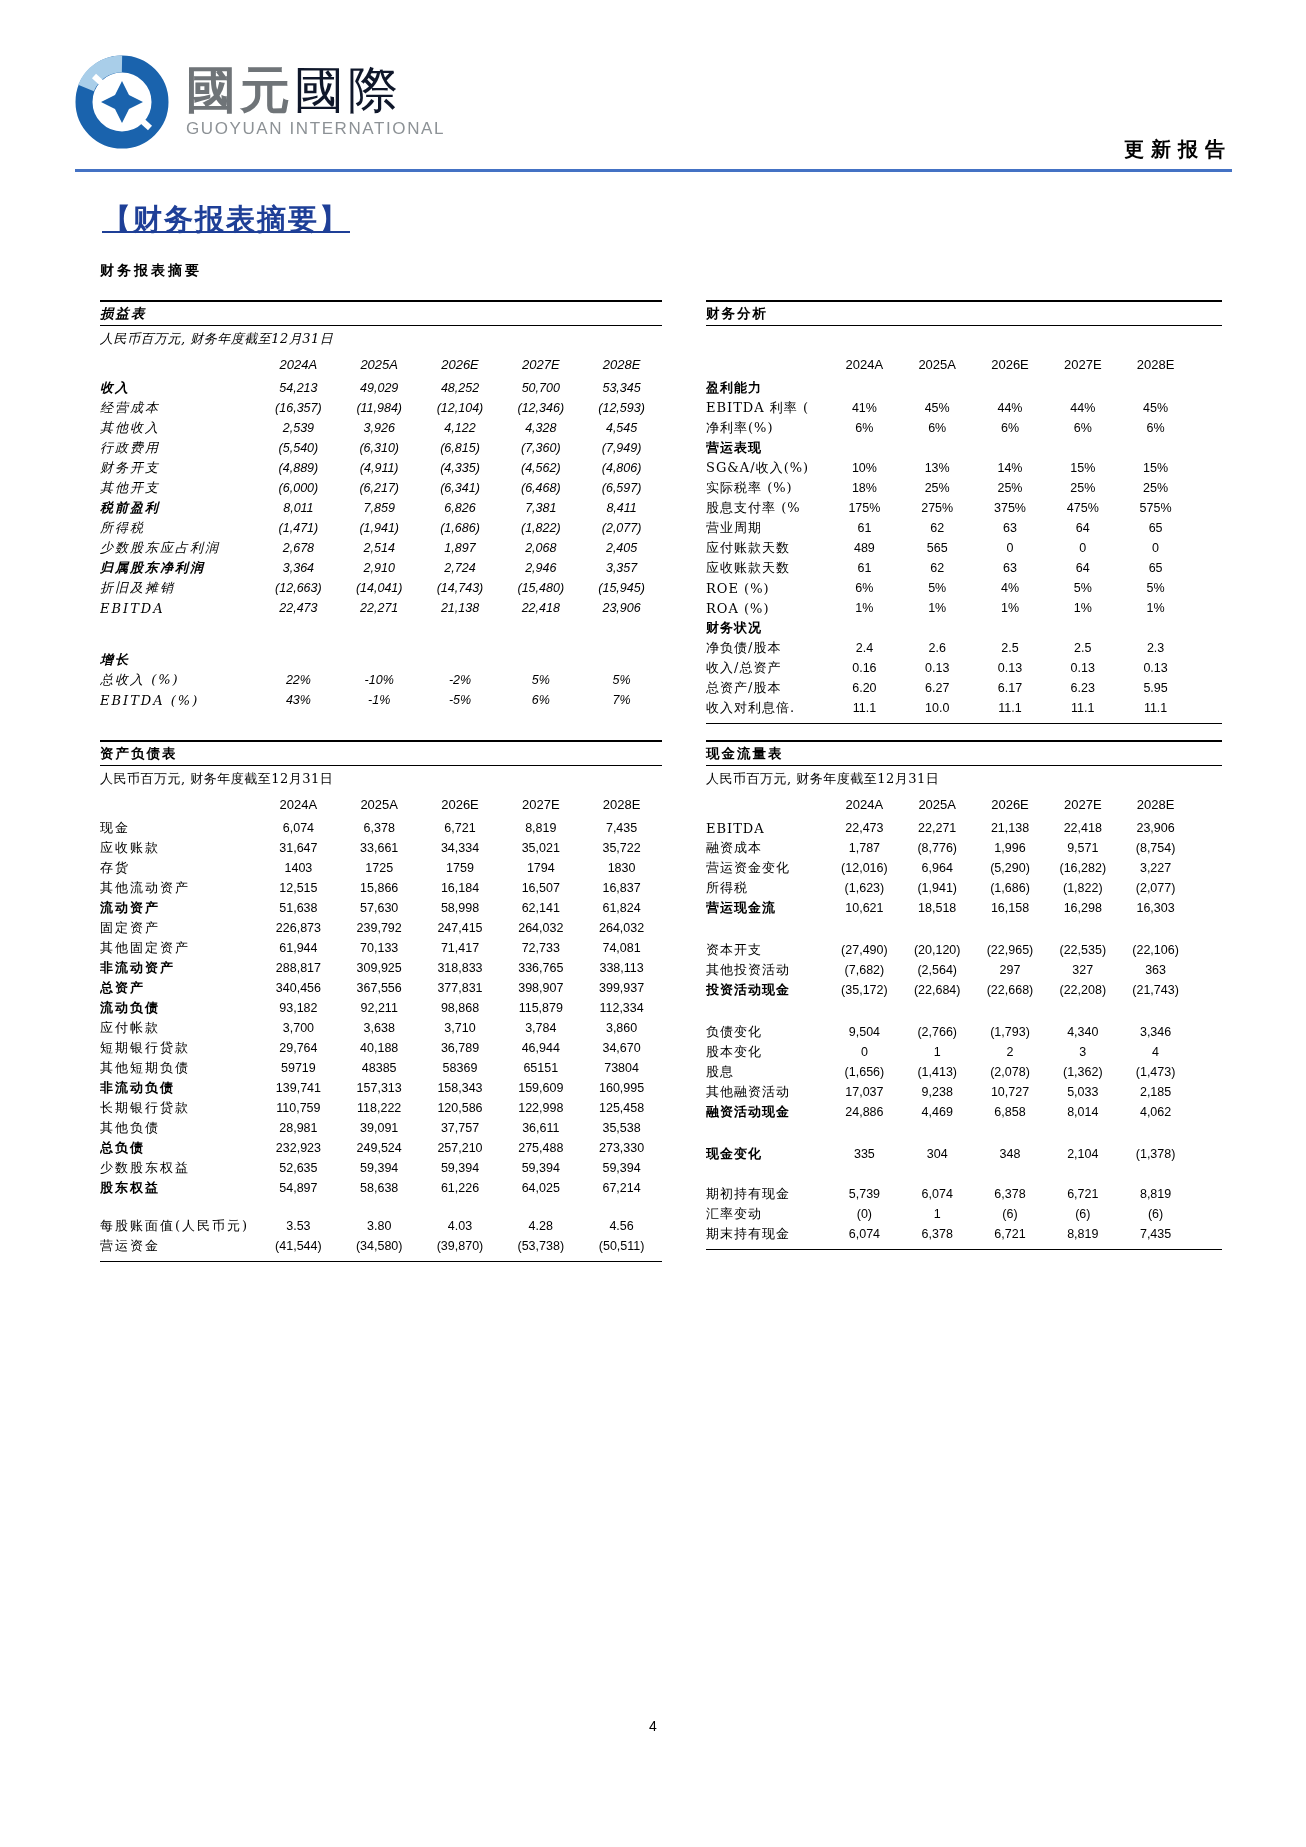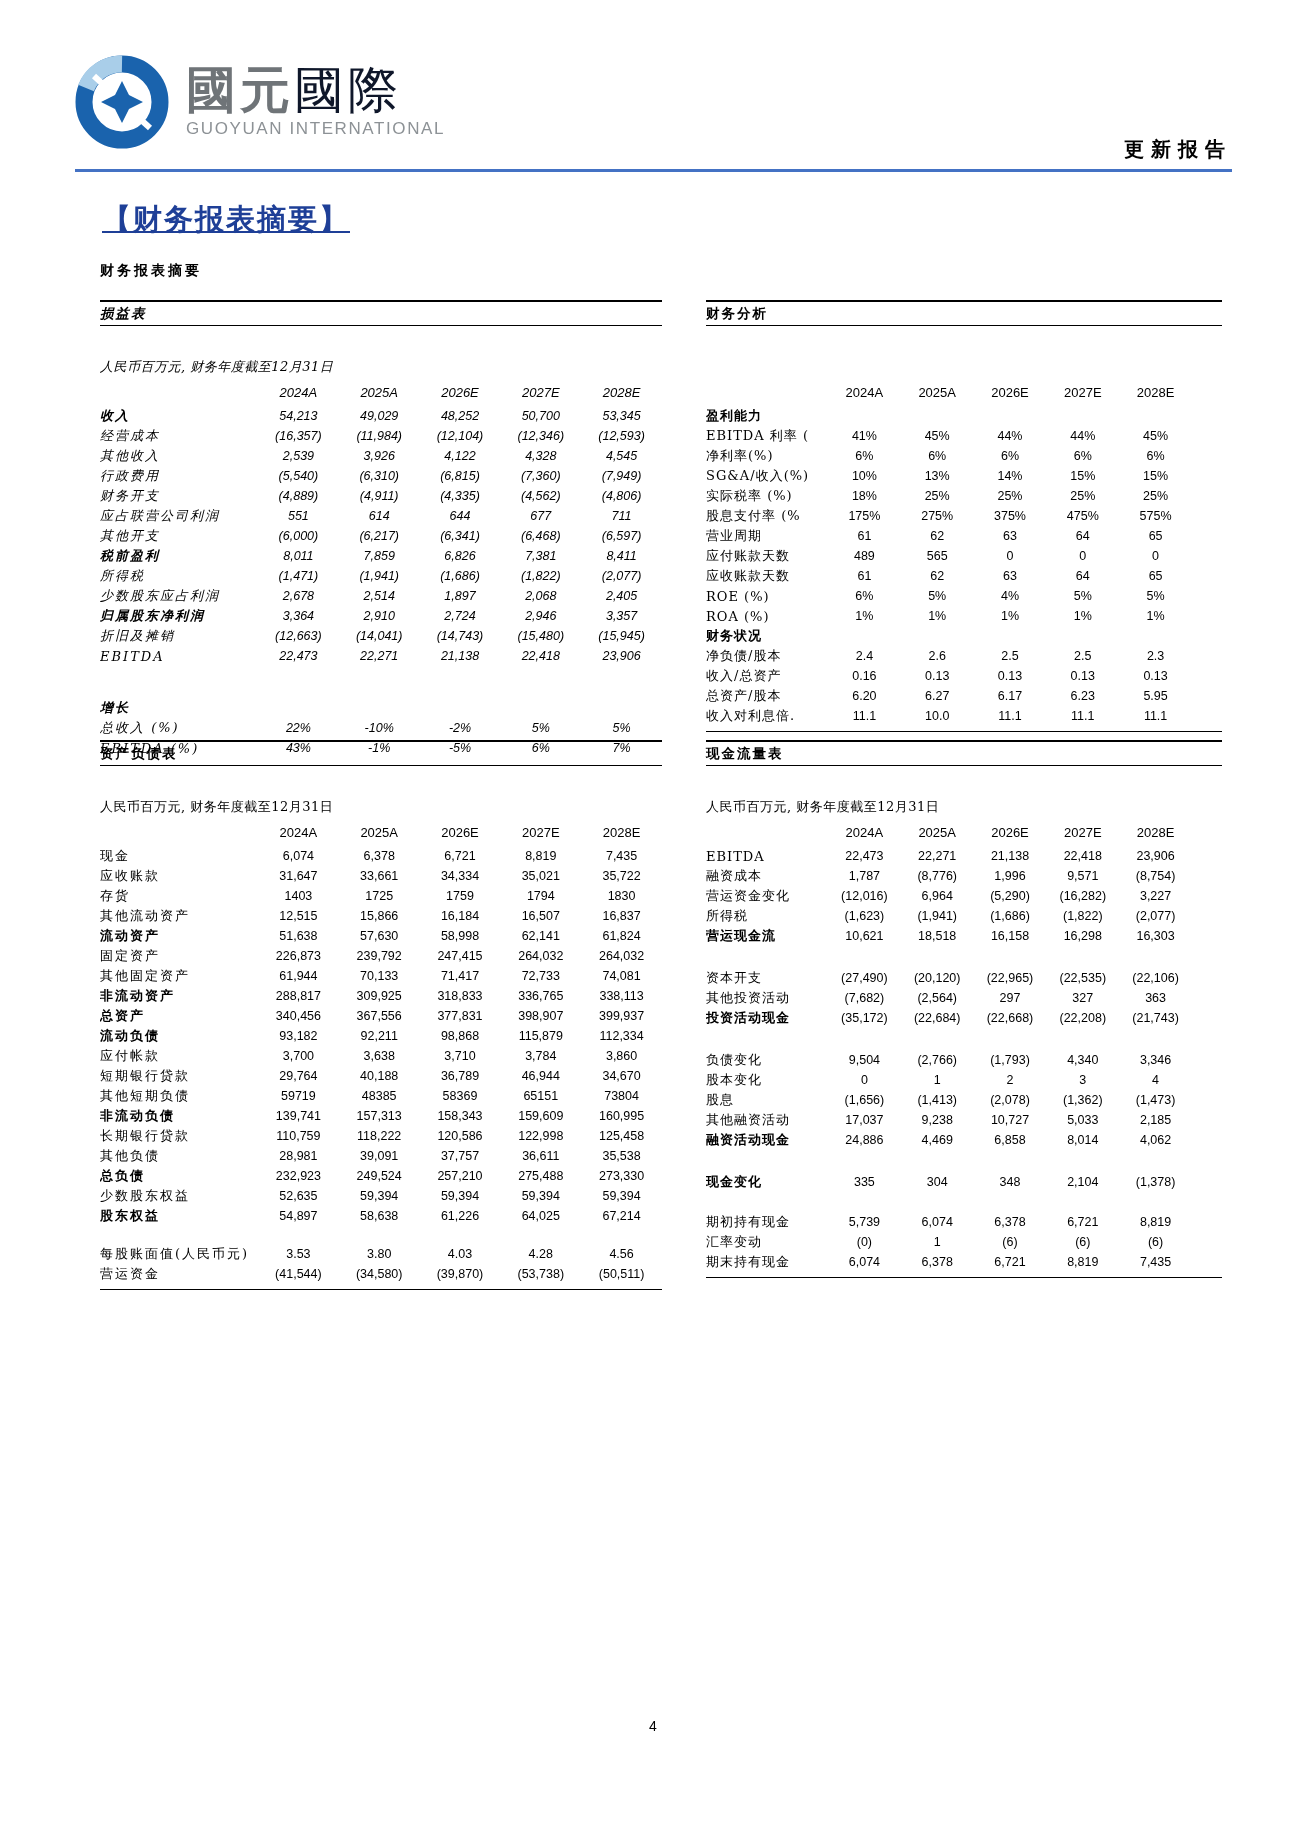--- a/index.html
+++ b/index.html
@@ -28,21 +28,21 @@
   .tbl{position:absolute;}
   .pos-is{left:100px;top:300px;width:562px;font-style:italic;}
   .pos-fa{left:706px;top:300px;width:516px;}
   .pos-bs{left:100px;top:740px;width:562px;}
   .pos-cf{left:706px;top:740px;width:516px;}
   .pos-fa::after,.pos-bs::after,.pos-cf::after{content:"";display:block;border-top:1px solid #000;margin-top:5px;}
 
   .t-title{height:23px;border-top:2px solid #000;border-bottom:1px solid #000;display:flex;align-items:center;
            font-family:"DejaVu Serif",serif;font-weight:700;font-size:13.5px;letter-spacing:2px;}
   .t-unit,.t-gap{height:25px;display:flex;align-items:center;font-family:"DejaVu Serif",serif;
-                 font-size:13px;letter-spacing:.5px;white-space:nowrap;margin-top:28px;}
+                 font-size:13px;letter-spacing:.5px;white-space:nowrap;}
   .trow{display:flex;align-items:center;height:20px;}
   .t-head{height:27px;}
   .t-head .val{font-size:13px;}
   .lbl{flex:0 0 158px;font-family:"DejaVu Serif",serif;font-size:13px;letter-spacing:2px;
        white-space:nowrap;overflow:hidden;}
   .pos-fa .lbl,.pos-cf .lbl{flex:0 0 122px;letter-spacing:1px;}
   .pos-fa .trow,.pos-cf .trow{padding-right:30px;}
   .val{flex:1;text-align:center;font-size:12.5px;font-family:"Liberation Sans",sans-serif;}
   .trow.b .lbl,.trow.sec .lbl{font-weight:700;}
   .t-sp{height:20px;}
@@ -119,28 +119,20 @@
       </div>
       <div class="trow">
         <div class="lbl">财务开支</div>
         <div class="val">(4,889)</div>
         <div class="val">(4,911)</div>
         <div class="val">(4,335)</div>
         <div class="val">(4,562)</div>
         <div class="val">(4,806)</div>
       </div>
       <div class="trow">
-        <div class="lbl">应占联营公司利润</div>
-        <div class="val">551</div>
-        <div class="val">614</div>
-        <div class="val">644</div>
-        <div class="val">677</div>
-        <div class="val">711</div>
-      </div>
-      <div class="trow">
         <div class="lbl">其他开支</div>
         <div class="val">(6,000)</div>
         <div class="val">(6,217)</div>
         <div class="val">(6,341)</div>
         <div class="val">(6,468)</div>
         <div class="val">(6,597)</div>
       </div>
       <div class="trow b">
         <div class="lbl">税前盈利</div>
         <div class="val">8,011</div>
@@ -233,20 +225,23 @@
         <div class="val">45%</div>
       </div>
       <div class="trow">
         <div class="lbl">净利率(%)</div>
         <div class="val">6%</div>
         <div class="val">6%</div>
         <div class="val">6%</div>
         <div class="val">6%</div>
         <div class="val">6%</div>
       </div>
+      <div class="trow sec">
+        <div class="lbl">营运表现</div>
+      </div>
       <div class="trow">
         <div class="lbl">SG&amp;A/收入(%)</div>
         <div class="val">10%</div>
         <div class="val">13%</div>
         <div class="val">14%</div>
         <div class="val">15%</div>
         <div class="val">15%</div>
       </div>
       <div class="trow">
         <div class="lbl">实际税率 (%)</div>

